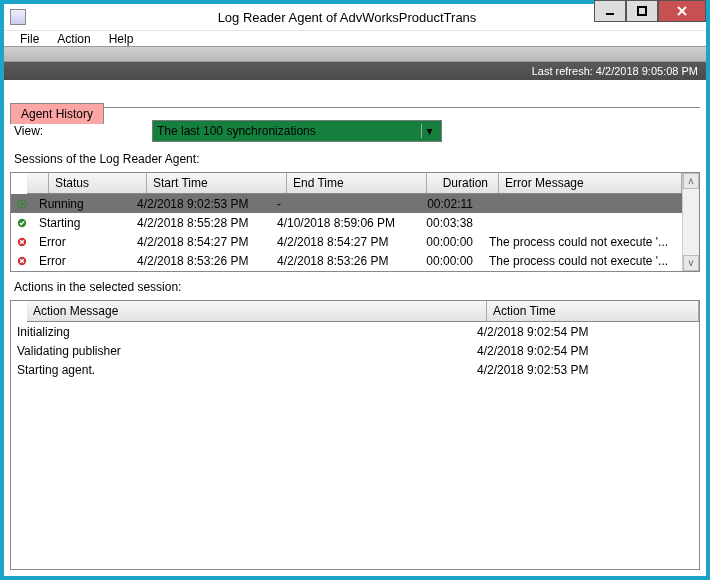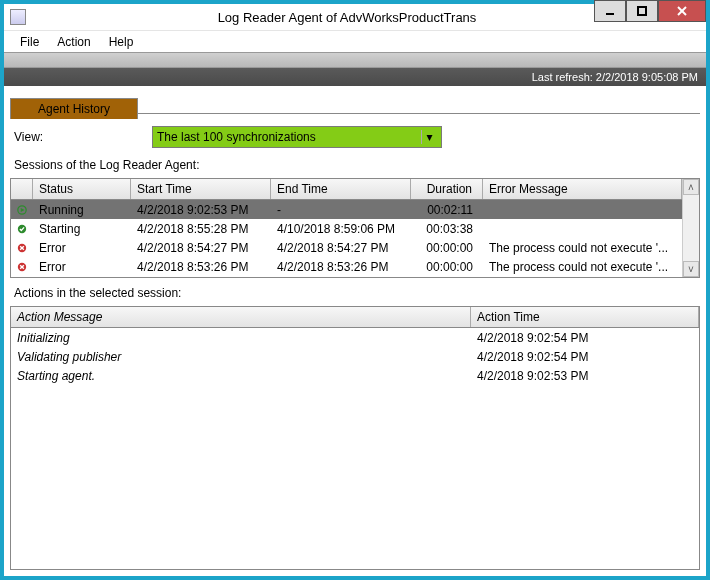--- a/index.html
+++ b/index.html
@@ -5,51 +5,51 @@
 * { box-sizing: border-box; margin: 0; padding: 0; font-family: "Segoe UI", Tahoma, sans-serif; font-size: 12px; }
 html, body { width: 710px; height: 580px; overflow: hidden; }
 .outer-frame { width: 710px; height: 580px; border: 4px solid #1ca4c9; background: #fff; display: flex; flex-direction: column; }
 .titlebar { height: 26px; background: #fff; display: flex; align-items: center; position: relative; }
 .title-icon { width: 16px; height: 16px; margin-left: 6px; border: 1px solid #888; background: linear-gradient(#eef,#cce); }
 .title-text { position: absolute; left: 0; right: 16px; text-align: center; font-size: 13px; color: #000; pointer-events: none; }
 .win-controls { margin-left: auto; display: flex; height: 100%; }
 .win-btn { width: 32px; height: 22px; border: 1px solid #555; background: #ddd; display: flex; align-items: center; justify-content: center; margin-top: -4px; cursor: pointer; }
 .win-btn.close { background: #c75050; color: #fff; width: 48px; }
 .win-btn svg { width: 10px; height: 10px; }
-.menubar { height: 22px; background: #fff; border-top: 1px solid #e5e5e5; display: flex; align-items: center; padding-left: 8px; gap: 2px; }
+.menubar { height: 16px; background: #fff; border-top: 1px solid #e5e5e5; display: flex; align-items: center; padding-left: 8px; gap: 2px; }
 .menu-item { padding: 2px 8px; cursor: default; }
 .toolbar-strip { height: 16px; background: linear-gradient(#d0d0d0,#b8b8b8); border-top: 1px solid #999; border-bottom: 1px solid #999; }
 .refresh-bar { height: 18px; background: linear-gradient(#5a5a5a,#4a4a4a); color: #fff; font-size: 11px; display: flex; align-items: center; justify-content: flex-end; padding-right: 8px; }
 .content { flex: 1; padding: 4px 6px 6px 6px; display: flex; flex-direction: column; gap: 4px; min-height: 0; }
 .tabstrip { height: 24px; display: flex; align-items: flex-end; }
-.tab { border: 1px solid #888; border-bottom: none; padding: 3px 27px; background: #a16207; position: relative; top: 5px; }
+.tab { border: 1px solid #888; border-bottom: none; padding: 3px 10px; background: #fca5a5; position: relative; top: 16px; }
 .tabline { border-bottom: 1px solid #888; flex: 1; height: 1px; align-self: flex-end; }
 .view-row { display: flex; align-items: center; gap: 8px; padding: 8px 4px 6px 4px; }
 .view-label { width: 130px; }
-.view-select { flex: 0 0 290px; height: 22px; border: 1px solid #7a7a7a; background: #84cc16; padding: 0 4px; display: flex; align-items: center; justify-content: space-between; cursor: pointer; }
+.view-select { flex: 0 0 290px; height: 22px; border: 1px solid #7a7a7a; background: #15803d; padding: 0 4px; display: flex; align-items: center; justify-content: space-between; cursor: pointer; }
 .view-select .arrow { width: 16px; text-align: center; border-left: 1px solid #aaa; }
 .section-label { padding: 0 4px 2px 4px; }
 .grid { border: 1px solid #888; background: #fff; display: flex; flex-direction: column; }
-.grid-header { display: flex; background: linear-gradient(#f7f7f7,#e3e3e3); border-bottom: 1px solid #888; }
+.grid-header { display: flex; background: linear-gradient(#f7f7f7,#e3e3e3); border-bottom: 1px solid #888; margin-left: 16px; }
 .grid-header .hcell { border-right: 1px solid #aaa; padding: 3px 6px; overflow: hidden; white-space: nowrap; }
 .grid-body { overflow: hidden; position: relative; }
 .row { display: flex; height: 19px; align-items: center; }
 .row .cell { padding: 0 6px; overflow: hidden; white-space: nowrap; text-overflow: ellipsis; }
 .row.selected { background: #737373; }
 .sessions .icon-col { width: 22px; display:flex; align-items:center; justify-content:center; }
 .sessions .status-col { width: 98px; }
 .sessions .start-col { width: 140px; }
 .sessions .end-col { width: 140px; }
 .sessions .dur-col { width: 72px; text-align: right; padding-right: 10px; }
 .sessions .err-col { flex: 1; }
 .sessions-scroll { width: 17px; background: #f0f0f0; border-left: 1px solid #ccc; display:flex; flex-direction:column; justify-content:space-between; align-items:center; }
 .scroll-btn { width:100%; height:16px; border:1px solid #bbb; background:#e8e8e8; display:flex; align-items:center; justify-content:center; cursor:pointer; font-size:10px; color:#555;}
 .actions-label { padding: 4px 4px 2px 4px; }
 .actions-grid { flex: 1; min-height: 0; }
-.actions .msg-col { width: 460px; font-style: italic; }
+.actions .msg-col { width: 460px; }
 .actions .time-col { flex: 1; }
 .status-icon { width: 12px; height: 12px; }
 </style>
 </head>
 <body>
 
 <div class="outer-frame">
 
   <div class="titlebar">
     <div class="title-icon"></div>
@@ -74,21 +74,21 @@
     </div>
   </div>
 
   <div class="menubar">
     <div class="menu-item">File</div>
     <div class="menu-item">Action</div>
     <div class="menu-item">Help</div>
   </div>
 
   <div class="toolbar-strip"></div>
-  <div class="refresh-bar">Last refresh: 2/2/2018 9:05:08 PM</div>
+  <div class="refresh-bar">Last refresh: 4/2/2018 9:05:08 PM</div>
 
   <div class="content">
 
     <div class="tabstrip">
       <div class="tab">Agent History</div>
       <div class="tabline"></div>
     </div>
 
     <div class="view-row">
       <div class="view-label">View:</div>

